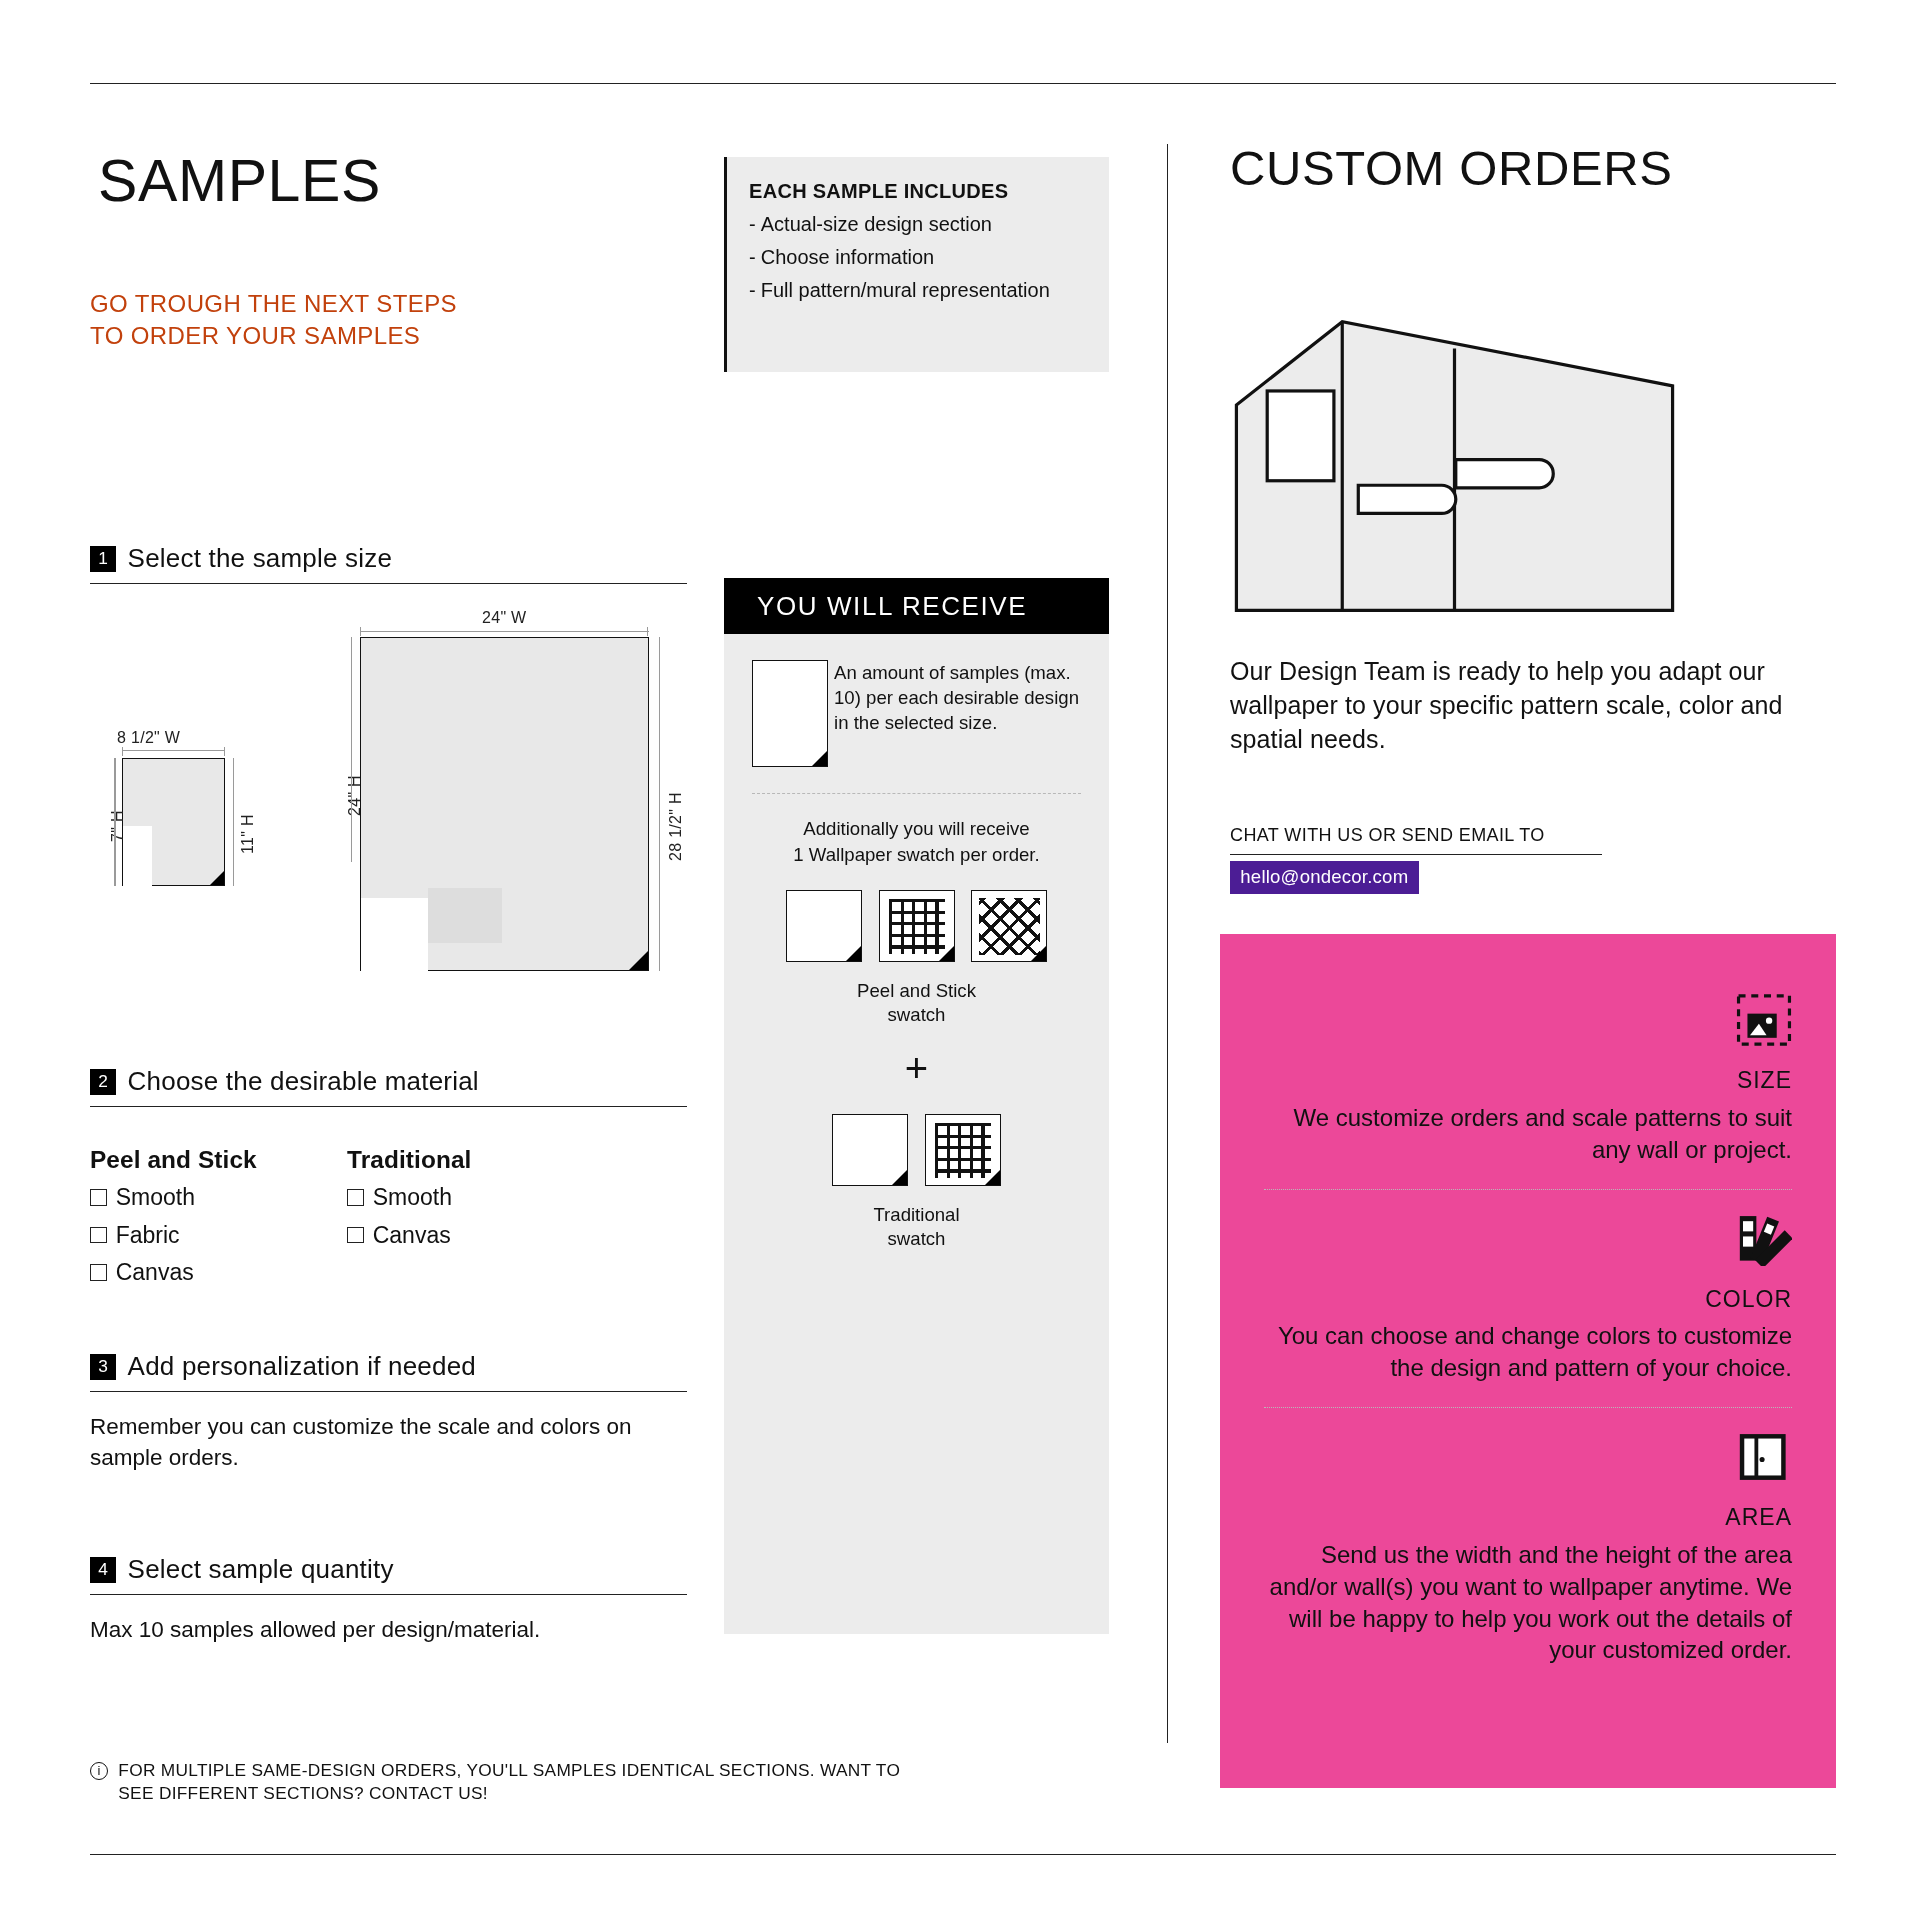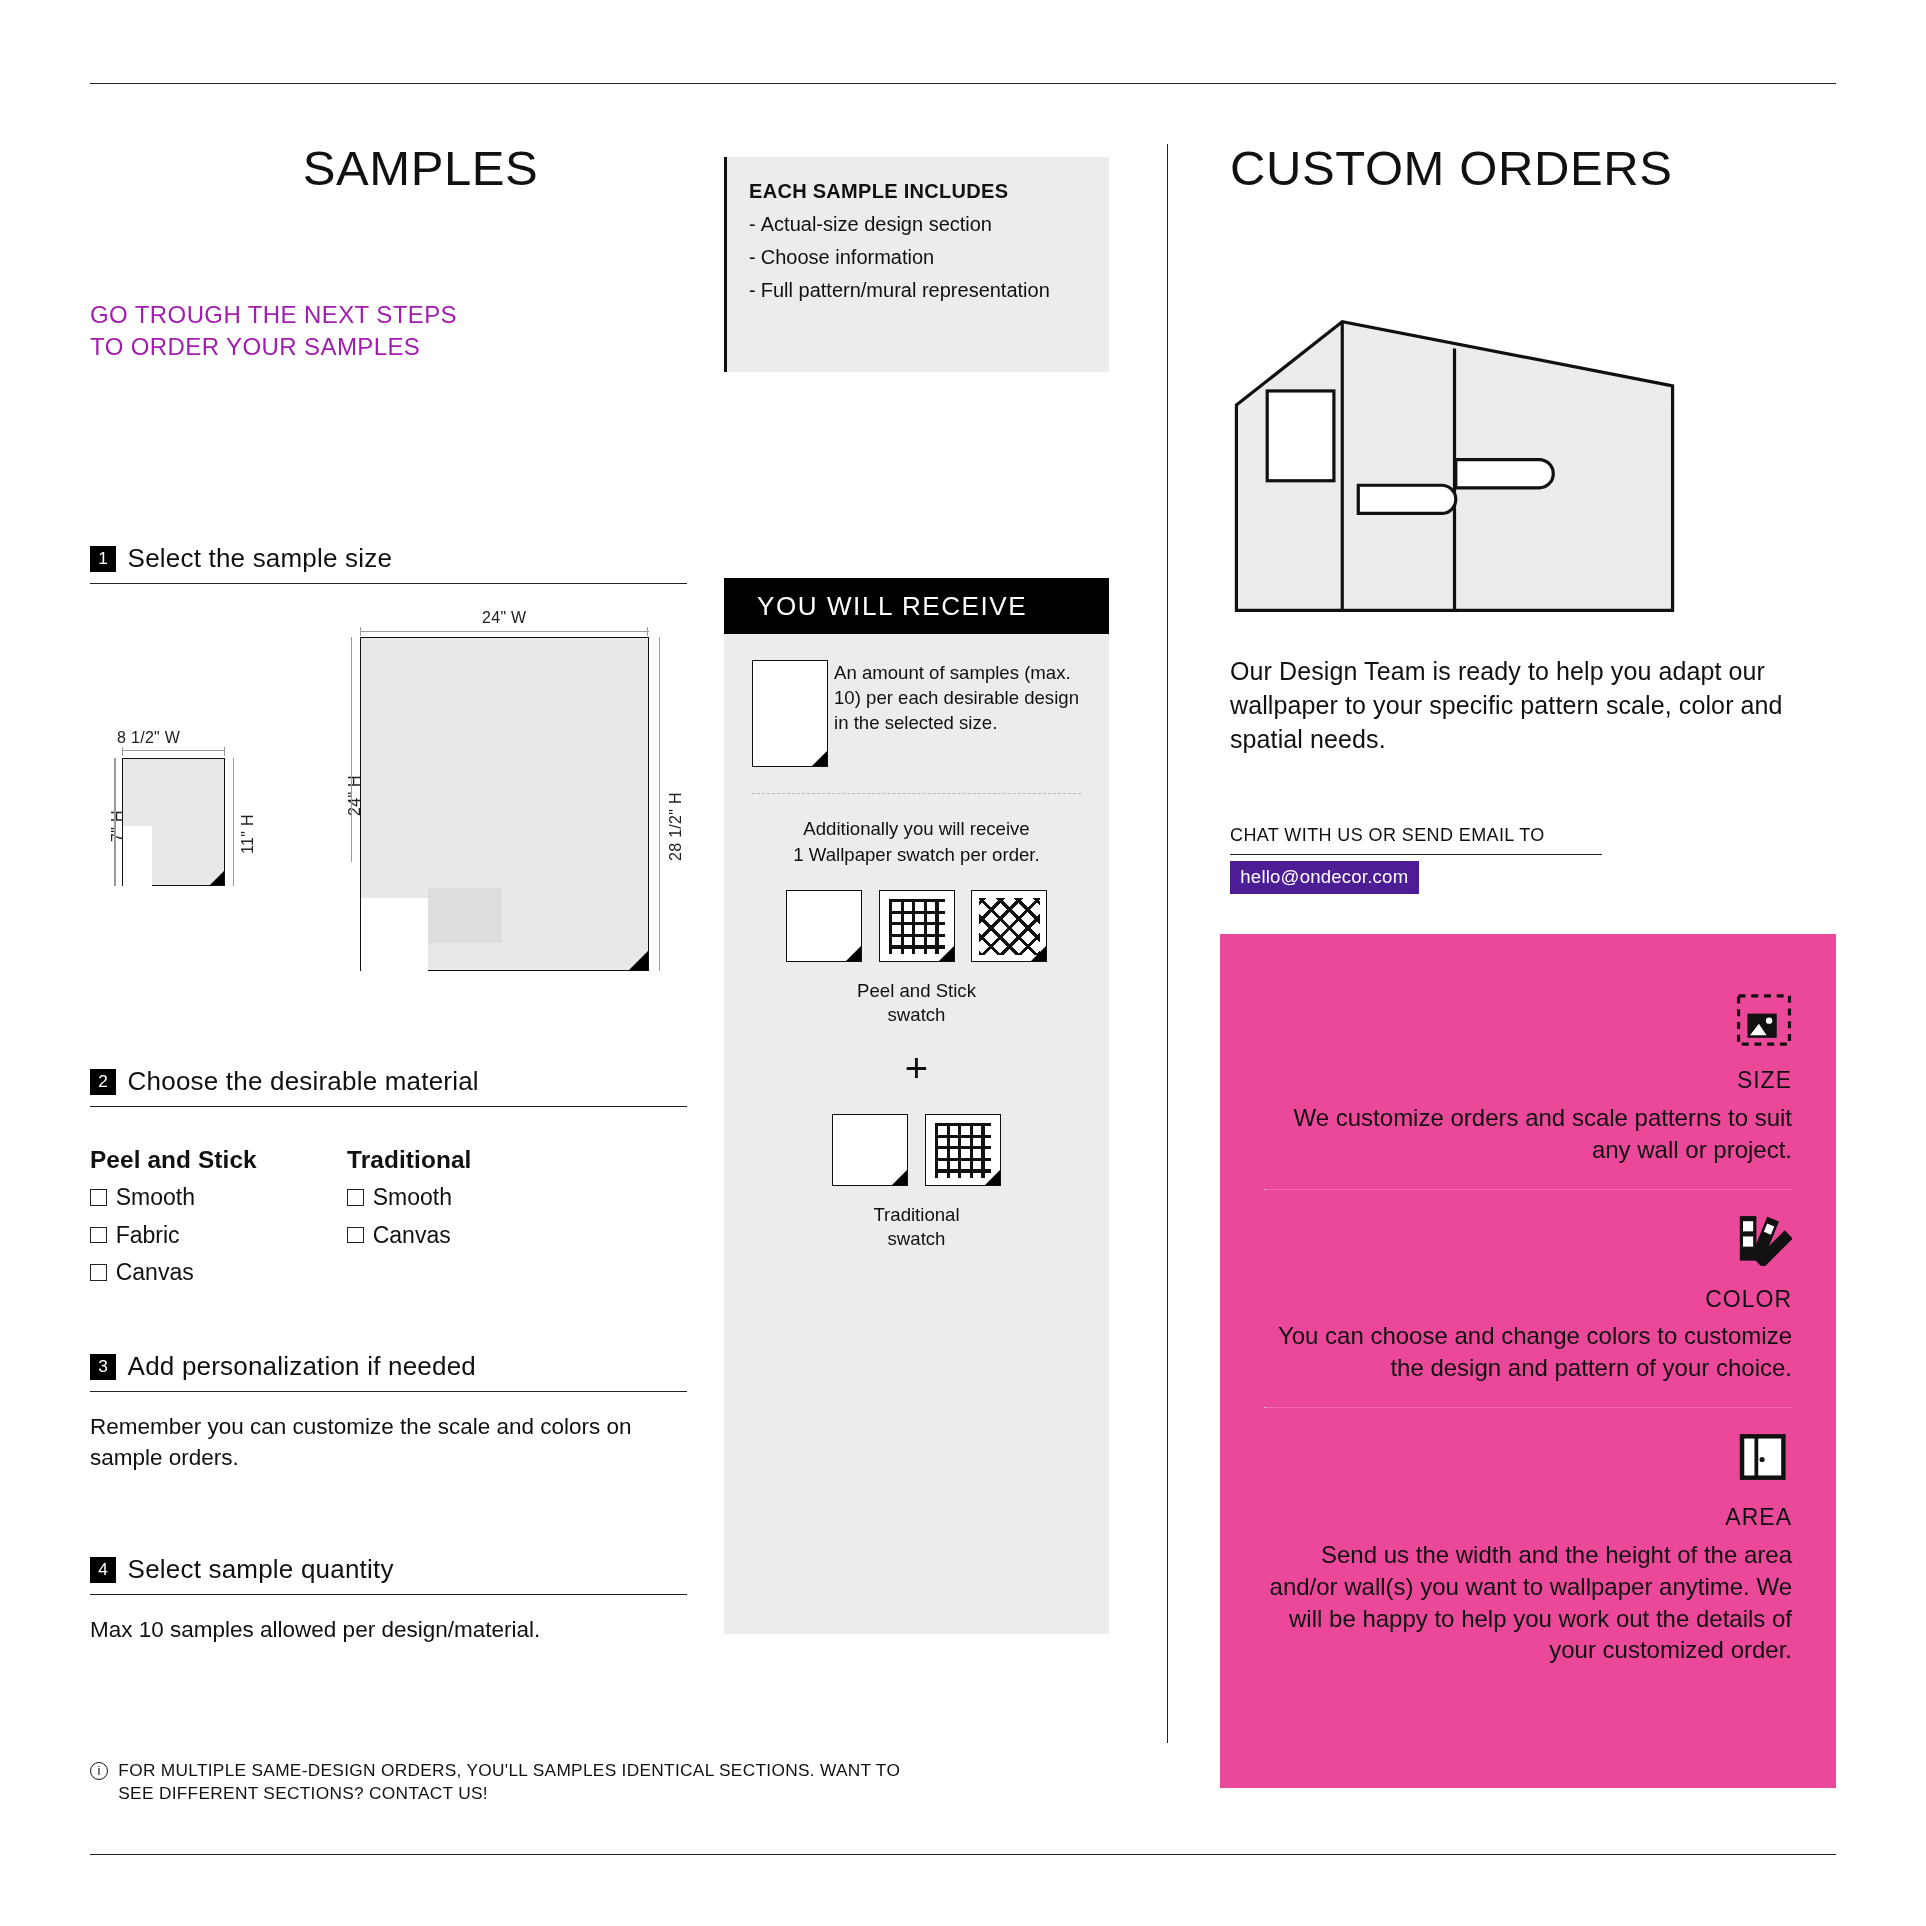--- a/index.html
+++ b/index.html
@@ -25,26 +25,26 @@
     height:1.3px; background:#222;
   }
   .divider-v {
     position:absolute; left:1167px; top:144px; bottom:183px;
     width:1.3px; background:#222;
   }
 
   
   .left { position:absolute; left:90px; top:144px; width:661px; }
   h1.title {
-    font-size:49px; font-weight:400; letter-spacing:0.6px;
-    margin:0; line-height:1;text-align:center;
+    font-size:59px; font-weight:400; letter-spacing:0.6px;
+    margin:8px; line-height:1;
   }
   .subtitle {
-    margin-top:106px; font-size:24px; line-height:1.35; letter-spacing:0.4px;
-    font-weight:300; color:#a21caf;
+    margin-top:77px; font-size:24px; line-height:1.35; letter-spacing:0.4px;
+    font-weight:300; color:#c2410c;
   }
 
   
   .step { position:absolute; width:597px; }
   .step-head { display:flex; align-items:center; gap:11.6px; }
   .step-num {
     width:26px; height:26px; background:#000; color:#fff;
     font-size:17.3px; display:flex; align-items:center; justify-content:center;
     flex:0 0 auto;
   }

